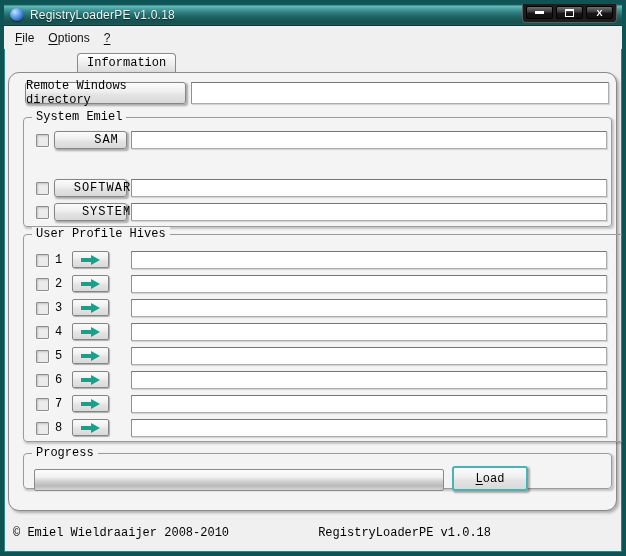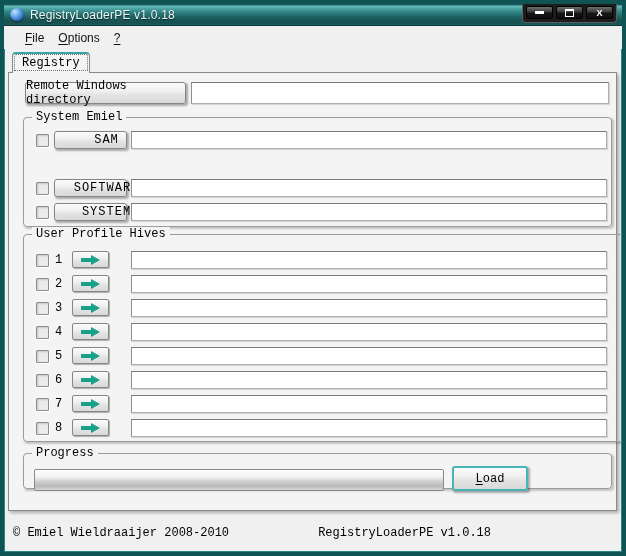--- a/index.html
+++ b/index.html
@@ -29,36 +29,36 @@
     border-radius:0 0 4px 4px; }
   .winbtn { width:27px; height:13px; border:1px solid #000; border-radius:2px;
     background:linear-gradient(180deg,#6f6f6f 0%,#3a3a3a 45%,#161616 55%,#101010 100%);
     color:#fff; display:flex; align-items:center; justify-content:center;
     font:bold 9px "Liberation Sans",sans-serif; }
   .glyph-min { width:9px; height:3px; background:#fff; display:block; }
   .glyph-max { width:9px; height:8px; border:1px solid #fff; border-top-width:2px; display:block; }
 
   
   .menubar { position:absolute; left:0; top:22px; width:618px; height:23px;
-    background:#f0f0f0; display:flex; align-items:center; padding-left:14px;
+    background:#f0f0f0; display:flex; align-items:center; padding-left:4px;
     font:12px "Liberation Sans",sans-serif; }
   .menu-item { padding:3px 7px; color:#111; }
   .menu-item u { text-decoration:underline; }
 
   
   .tab { position:absolute; height:20px; padding:2px 9px 0;
     font:12px "Liberation Mono",monospace; color:#000;
     border:1px solid #898989; border-bottom:none; border-radius:4px 4px 0 0;
     background:linear-gradient(180deg,#ffffff 0%,#ececec 55%,#dadada 100%); }
   .tab.active { background:#f4f4f4; border-top:2px solid #38a3a3; z-index:3; height:21px;
     outline:1px dotted #6e6e6e; outline-offset:-3px; }
 
   
   .tabpage { position:absolute; left:4px; top:68px; width:609px; height:439px;
-    background:#f4f4f4; border:1px solid #8a8a8a; border-radius:0;
+    background:#f4f4f4; border:1px solid #8a8a8a; border-radius:11px;
     box-shadow:2px 2px 3px rgba(0,0,0,.28); z-index:2; }
 
   
   .btn3d { border:1px solid #858585; border-radius:3px;
     background:linear-gradient(180deg,#fbfbfb 0%,#f0f0f0 40%,#e3e3e3 60%,#d9d9d9 100%);
     box-shadow:1.5px 1.5px 2px rgba(0,0,0,.3);
     font:12px "Liberation Mono",monospace; color:#000;
     display:flex; align-items:center; justify-content:center; }
   .txt { background:#fff; border:1px solid #adadad; border-top-color:#787878; border-left-color:#909090;
     font:12px "Liberation Mono",monospace; padding:1px 4px; box-shadow:1px 1px 1px rgba(0,0,0,.12); }
@@ -125,21 +125,21 @@
         <span>X</span>
       </div>
   </div>
 
   <div class="menubar">
     <span class="menu-item"><u>F</u>ile</span>
     <span class="menu-item"><u>O</u>ptions</span>
     <span class="menu-item"><u>?</u></span>
   </div>
 
-  <div class="tab active" style="left:8px; top:48px;">Registry</div>
+  <div class="tab" style="left:73px; top:49px;">Information</div>
 
   <div class="tabpage">
 
     <div class="btn3d remote-btn">Remote Windows directory</div>
     <input class="txt remote-input" value="" style="">
 
     <div class="group grp-sys">
       <span class="group-label">System Emiel</span>
 
       <div class="hrow" style="top:13px;">

